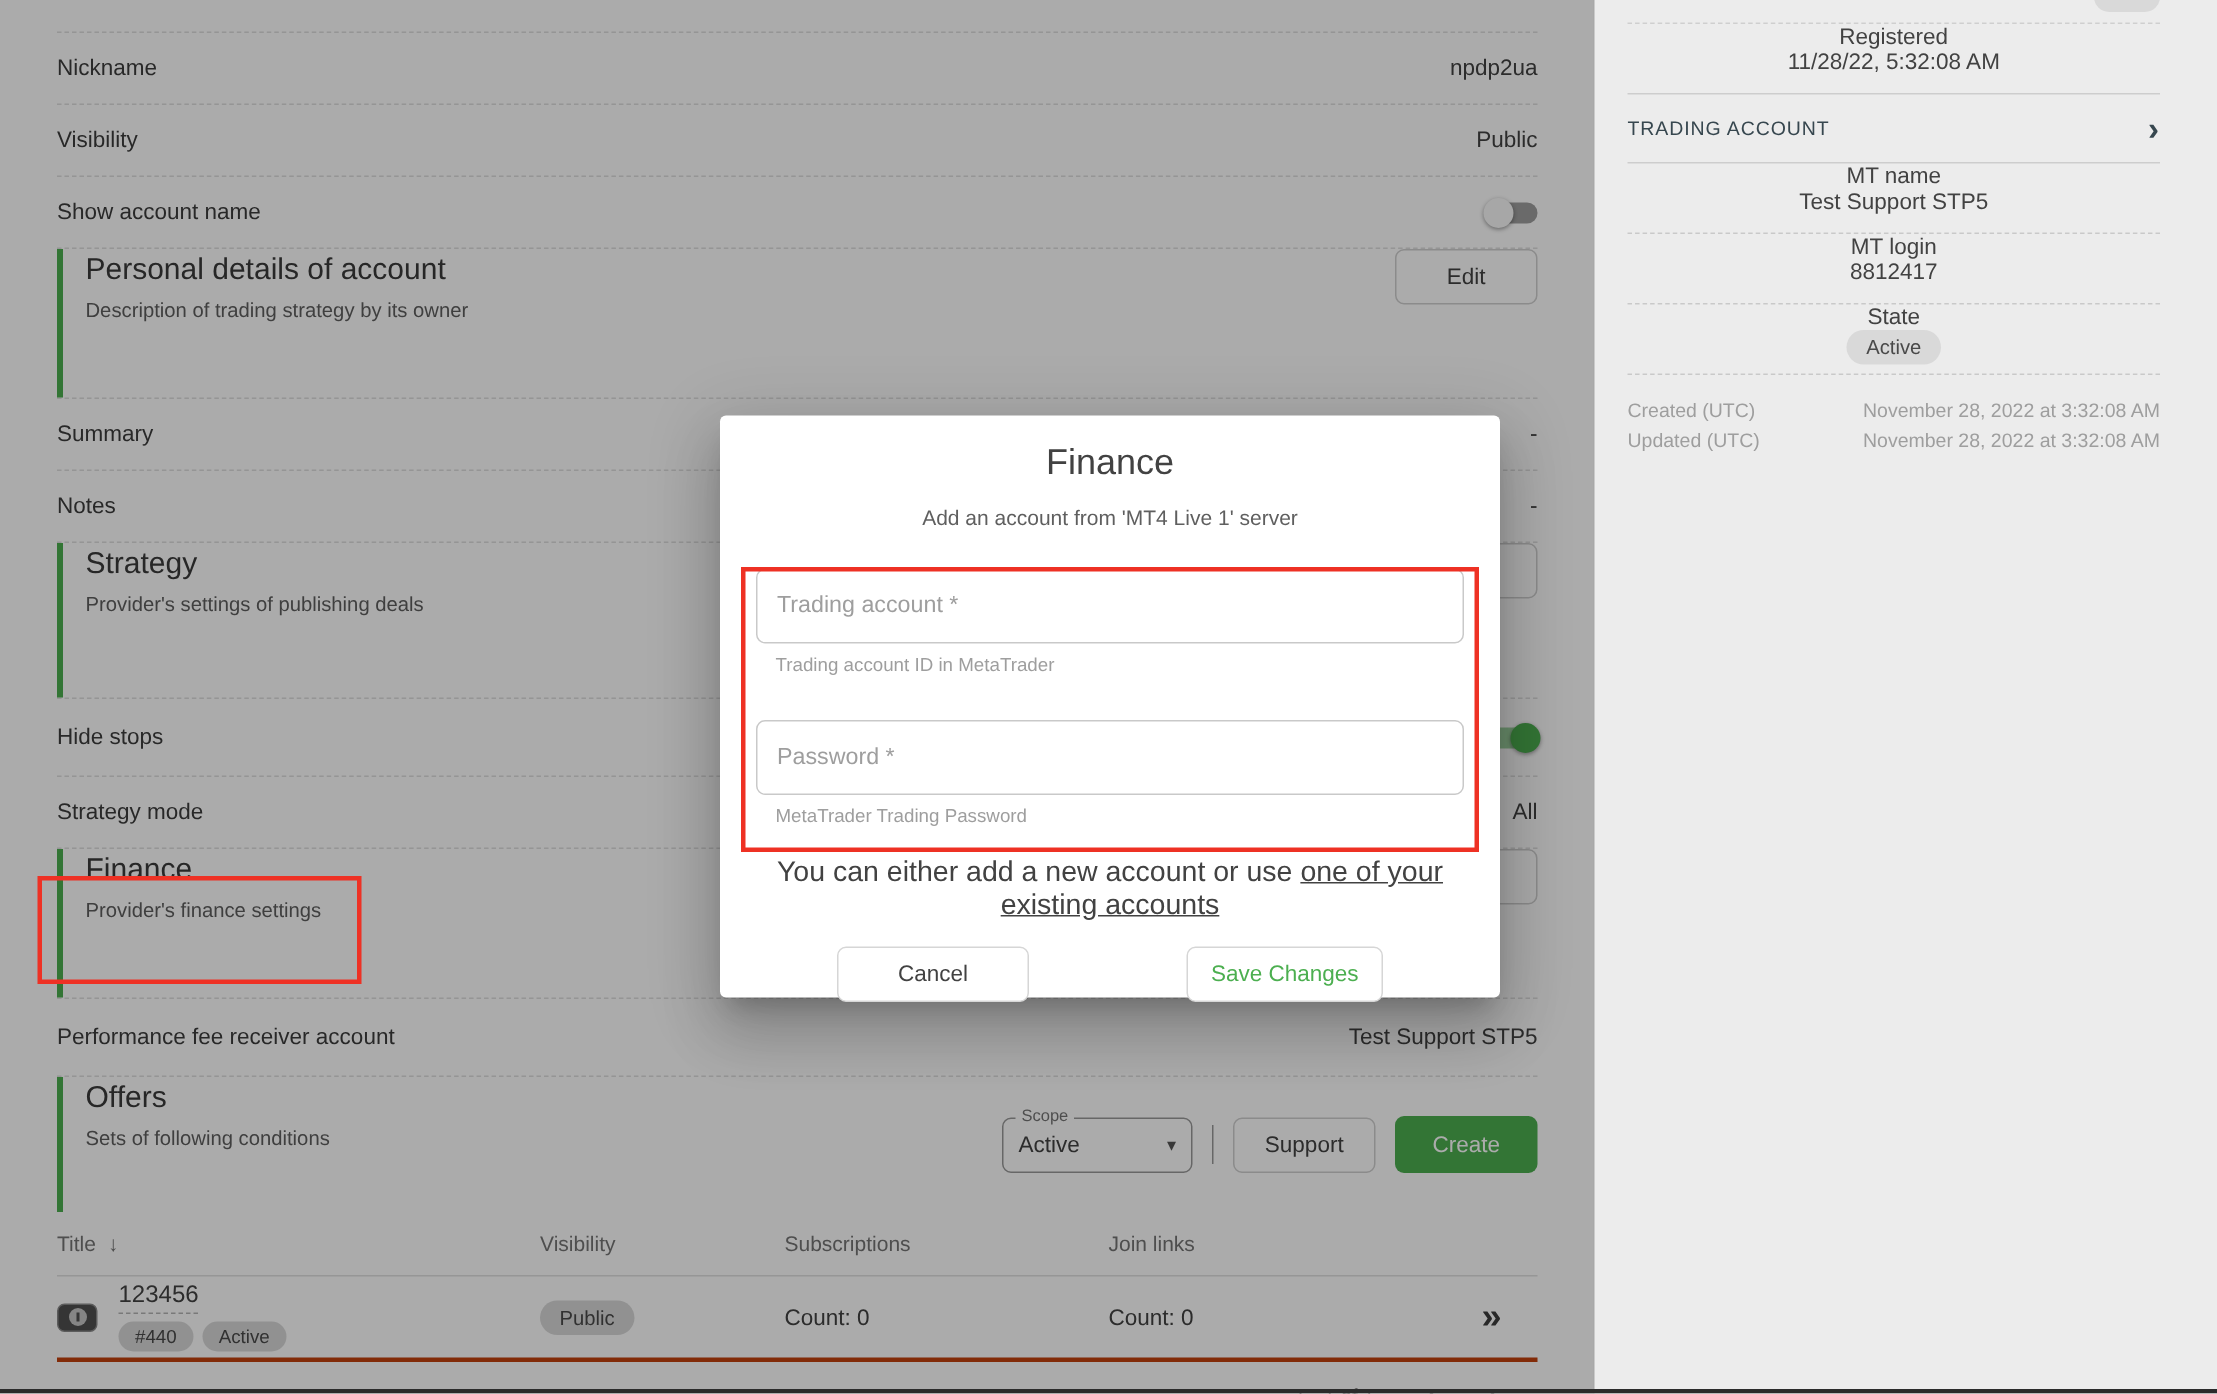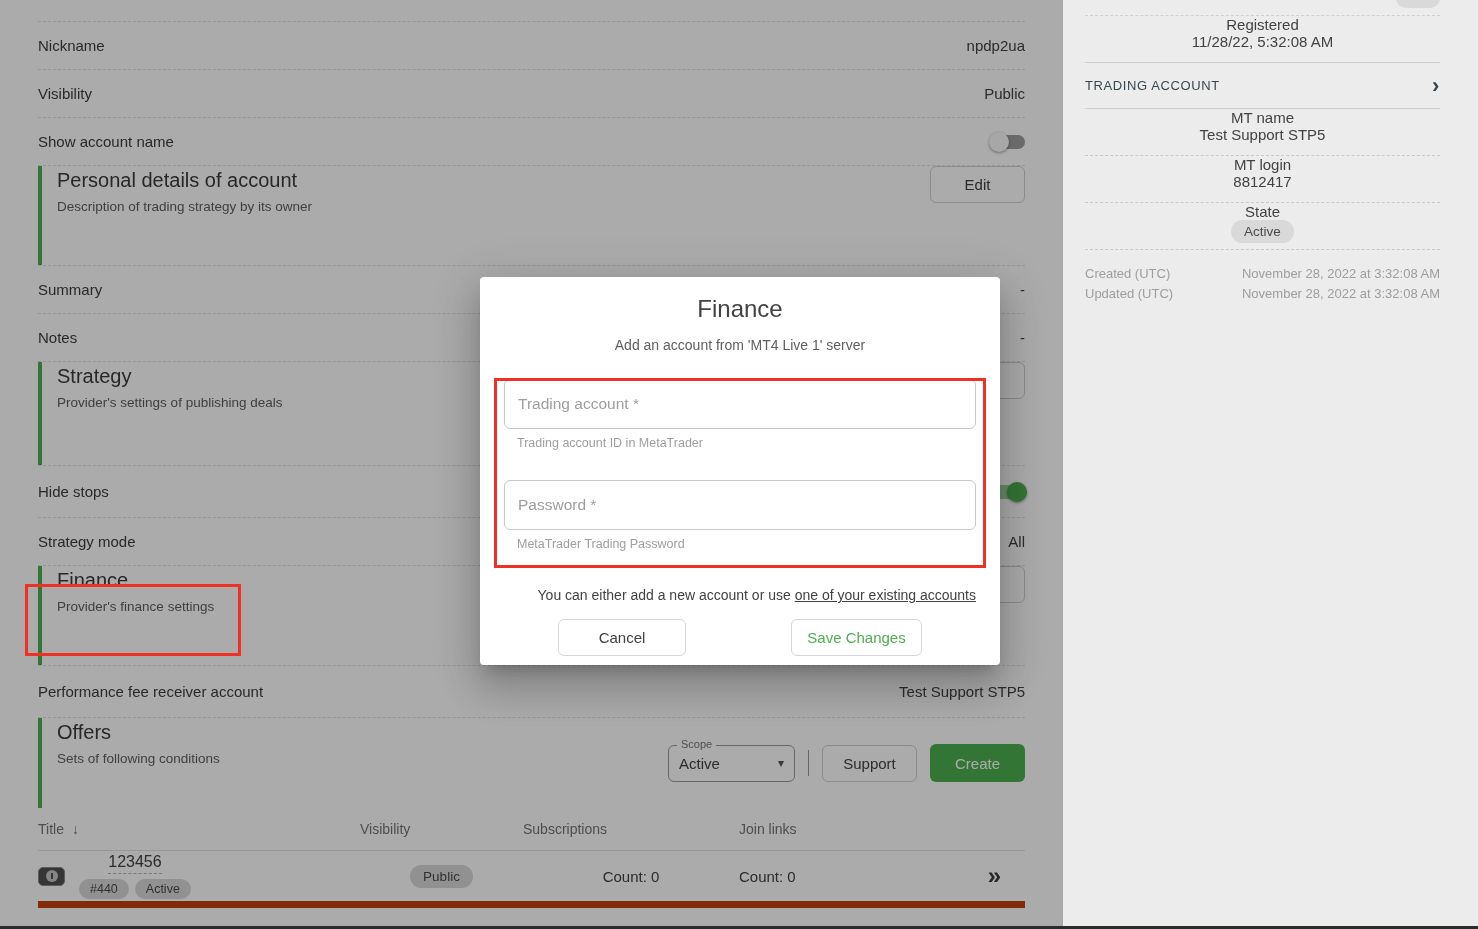--- a/index.html
+++ b/index.html
@@ -48,22 +48,22 @@
     color:#757575; background:#fff; padding:0 4px; }
   .select-value { flex:1; font-size:15px; color:#424242; }
   .caret { font-size:12px; color:#555; }
   .vsep { width:1px; height:26px; background:#9a9a9a; }
 
   
   .tbl-header { display:grid; grid-template-columns:322px 163px 216px 1fr;
     align-items:center; height:43px; border-bottom:1px solid #e0e0e0;
     color:#757575; font-size:14px; }
   .tbl-row { display:grid; grid-template-columns:322px 163px 216px 1fr;
-    align-items:center; height:57px; border-bottom:7px solid #c2410c;
-    font-size:15px; color:#424242;text-align:center; }
+    align-items:center; height:57px; border-bottom:3px solid #c2410c;
+    font-size:15px; color:#424242; }
   .sort-arrow { color:#757575; margin-left:8px; font-size:14px; }
   .title-cell { display:flex; align-items:center; gap:14px; }
   .offer-icon { position:relative; width:27px; height:19px; background:#4f4f4f;
     border:1.5px solid #8a8a8a; border-radius:5px; flex:none;
     display:flex; align-items:center; justify-content:center; }
   .offer-icon .coin { width:12px; height:12px; border-radius:50%; background:#c7c7c7;
     display:flex; align-items:center; justify-content:center; }
   .offer-icon .coin i { display:block; width:2px; height:6px; background:#4f4f4f; }
   .title-lines .tname { font-size:16px; color:#424242; display:inline-block;
     border-bottom:1px dashed #b5b5b5; padding-bottom:2px; }
@@ -106,21 +106,21 @@
     box-shadow:0 11px 15px -7px rgba(0,0,0,.2), 0 24px 38px 3px rgba(0,0,0,.14),
                0 9px 46px 8px rgba(0,0,0,.12); }
   .modal-title { text-align:center; font-size:24px; line-height:32px; color:#424242; }
   .modal-sub { text-align:center; font-size:14px; color:#5f5f5f; margin-top:12px; }
   .input-group input { width:100%; height:50px; border:1px solid #c9c9c9;
     border-radius:6px; padding:0 13px; font-size:15.5px; color:#424242;
     background:#fff; outline:none; font-family:"Liberation Sans", sans-serif; }
   .input-group input::placeholder { color:#9e9e9e; }
   .ig1 { margin-top:26px; } .ig2 { margin-top:30px; }
   .helper { font-size:12.5px; color:#9e9e9e; margin:7px 0 0 13px; }
-  .modal-note { margin-top:36px; text-align:right; font-size:14px; color:#424242; }
+  .modal-note { margin-top:20px; text-align:center; font-size:19px; color:#424242; }
   .note-link { color:#424242; text-decoration:underline; cursor:pointer; }
   .modal-actions { display:flex; justify-content:space-between;
     padding:0 54px; margin-top:16px; }
   .btn.cancel { width:128px; height:37px; background:#fff;
     border:1px solid #d6d6d6; color:#424242; }
   .btn.save { width:131px; height:37px; background:#fff;
     border:1px solid #d6d6d6; color:#4caf50; }
 
   
   .anno { position:absolute; border:3px solid #ee3124; z-index:150; pointer-events:none; }

